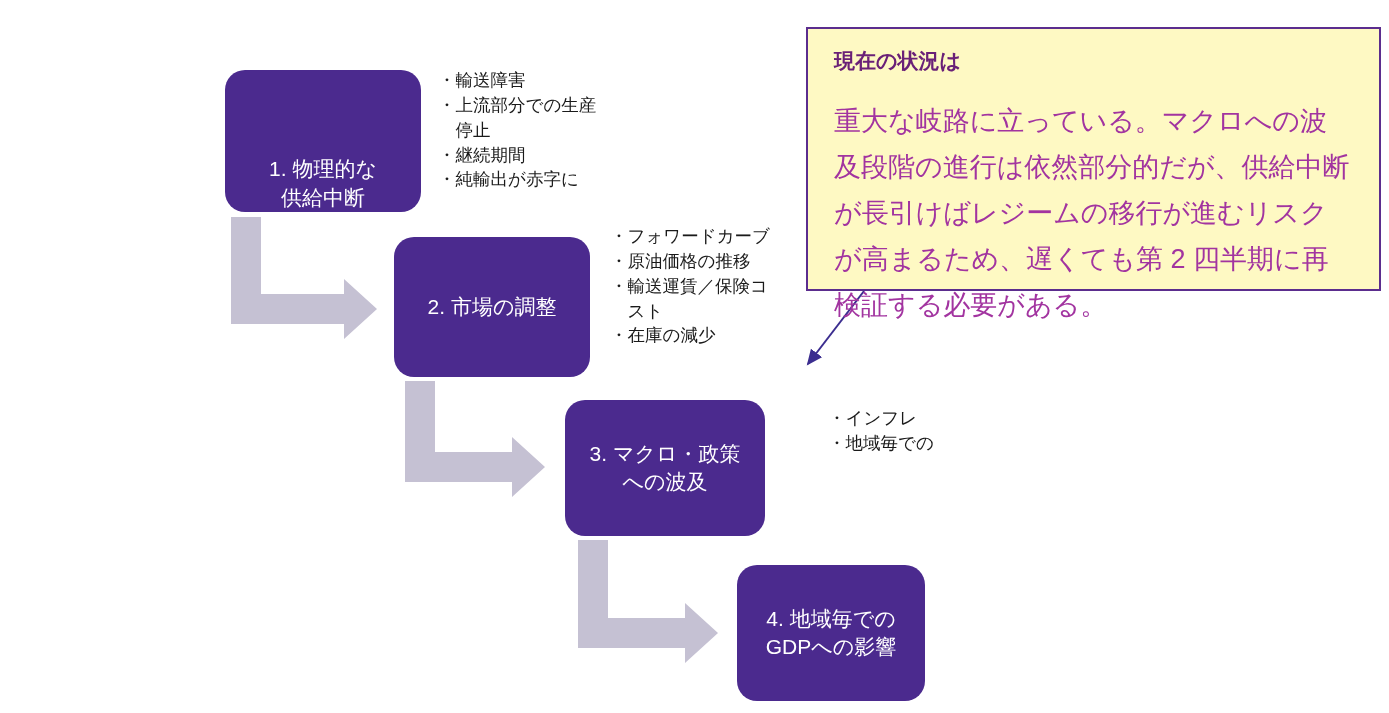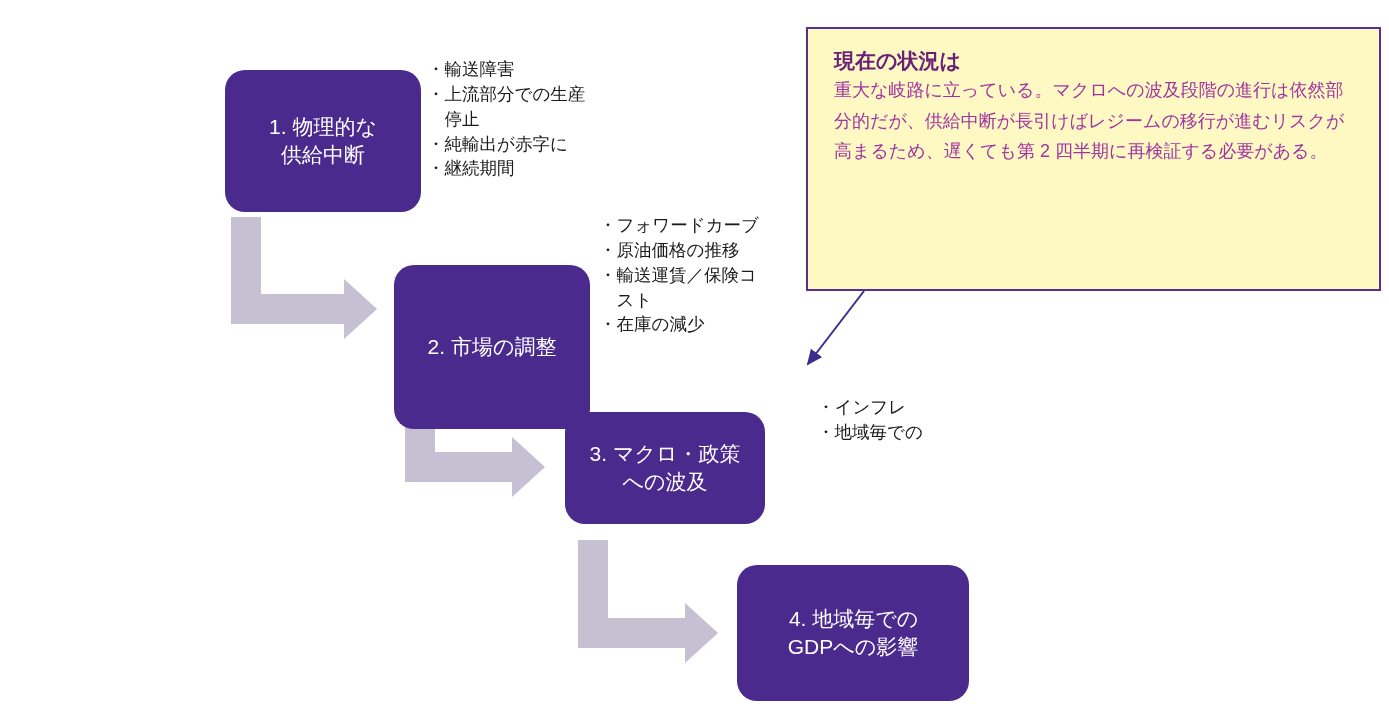--- a/index.html
+++ b/index.html
@@ -14,27 +14,27 @@
     position:absolute;
     background:var(--box-purple,#4b2a8e);
     color:#ffffff;
     border-radius:20px;
     display:flex;align-items:center;justify-content:center;
     text-align:center;
     font-size:21px;line-height:1.35;
     white-space:pre-line;
     z-index:2;
   }
-  .b1{left:225px;top:70px;width:196px;height:142px;}
-  .b2{left:394px;top:237px;width:196px;height:164px;margin-top:28px;}
-  .b3{left:565px;top:400px;width:200px;height:112px;margin-top:12px;}
-  .b4{left:737px;top:565px;width:232px;height:136px;text-align:right;}
+  .b1{left:225px;top:70px;width:196px;height:142px;align-items:flex-end;}
+  .b2{left:394px;top:237px;width:196px;height:140px;}
+  .b3{left:565px;top:400px;width:200px;height:136px;}
+  .b4{left:737px;top:565px;width:188px;height:136px;}
 
   .bullets{
-    position:absolute;margin:0;padding:0;list-style:none;
+    position:absolute;margin:11px;padding:0;list-style:none;
     font-size:17.5px;line-height:1.42;color:var(--bullet-text,#1a1a1a);
     z-index:2;
   }
   .bullets li{padding-left:1em;text-indent:-1em;}
   .bullets li::before{content:"・";}
   .l1{left:427px;top:57px;width:168px;}
   .l2{left:599px;top:213px;width:160px;}
   .l3{left:817px;top:395px;width:170px;}
 
   .callout{
@@ -43,21 +43,21 @@
     border:2.5px solid var(--callout-border,#5b2d8e);
     background:#fef9c3;
     padding:18px 26px;
     z-index:2;
   }
   .callout-title{
     font-weight:bold;font-size:21px;
     color:var(--callout-title,#6a2077);
   }
   .callout-body{
-    font-size:18px;line-height:1.7;
+    margin-top:24px;font-size:27px;line-height:1.7;
     color:var(--callout-body,#a234a0);
   }
 </style>
 </head>
 <body>
 
 <div class="canvas">
 
   <svg class="arrows" viewBox="0 0 1389 713" xmlns="http://www.w3.org/2000/svg">
     <defs>
@@ -71,22 +71,22 @@
     <line x1="864" y1="291" x2="808" y2="364" style="stroke:var(--pointer-purple,#3b2d8f);stroke-width:2" marker-end="url(#ptr)"></line>
   </svg>
 
   <div class="step-box b1">
     <span>1. 物理的な
 供給中断</span>
   </div>
   <ul class="bullets l1">
     <li>輸送障害</li>
     <li>上流部分での生産停止</li>
+    <li>継続期間</li>
     <li>純輸出が赤字に</li>
-    <li>継続期間</li>
   </ul>
 
   <div class="step-box b2">
     <span>2. 市場の調整</span>
   </div>
   <ul class="bullets l2">
     <li>フォワードカーブ</li>
     <li>原油価格の推移</li>
     <li>輸送運賃／保険コスト</li>
     <li>在庫の減少</li>

